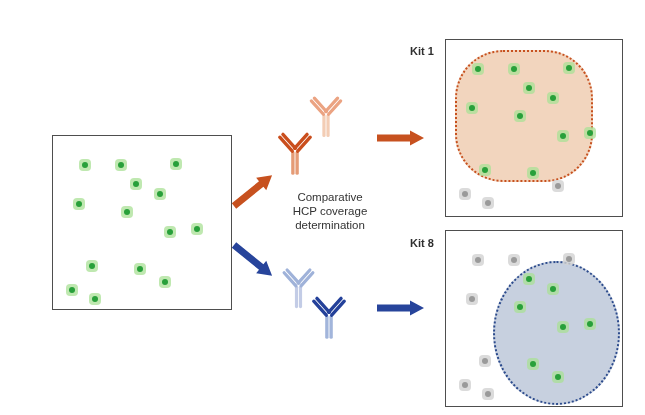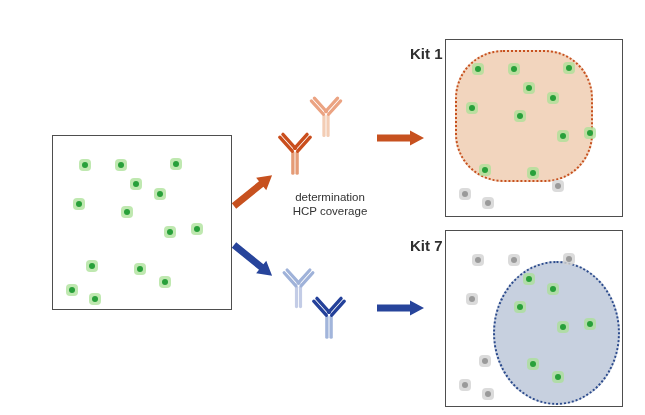--- a/index.html
+++ b/index.html
@@ -1,21 +1,21 @@
 <!DOCTYPE html>
 <html><head>
 <meta charset="utf-8">
 <style>
   html,body{margin:0;padding:0;background:#fff;}
   .canvas{
     position:relative;width:645px;height:415px;background:#ffffff;
     font-family:"Liberation Sans",sans-serif;color:#3a3a3a;overflow:hidden;
   }
   .label{position:absolute;font-size:11.5px;line-height:1.18;color:#333;}
-  .kit-label{font-weight:bold;font-size:15px;color:#2f2f2f;}
+  .kit-label{font-weight:bold;font-size:11px;color:#2f2f2f;}
   .sample-box{position:absolute;background:#fff;border:1.2px solid #4e4e4e;box-sizing:border-box;}
   .center-text{position:absolute;left:278px;top:190px;width:104px;text-align:center;
     font-size:11.5px;line-height:1.22;color:#333;}
   .center-text span{display:block;}
   
   .region{position:absolute;box-sizing:border-box;}
   .region-kit1{left:9px;top:10px;width:138px;height:132px;border-radius:48px;
     background:#f2d5be;border:2.6px dotted #c7511f;}
   .region-kit2{left:47px;top:30px;width:127px;height:144px;border-radius:50%;
     background:#c7d0df;border:2.6px dotted #2b4a8c;}
@@ -92,22 +92,23 @@
     </svg>
 
   <svg class="abs" style="left:275px;top:264px;--arm:#9fb2d9;--stem:#c3cce6;" width="47" height="50">
       <use href="#antibody"></use>
     </svg>
   <svg class="abs" style="left:304px;top:292px;--arm:#24419a;--stem:#a2b5db;" width="50" height="53">
       <use href="#antibody"></use>
     </svg>
 
   <div class="center-text">
+    <span>Comparative</span>
+    <span>HCP coverage</span>
     <span>determination</span>
-    <span>HCP coverage</span>
   </div>
 
   <svg class="abs" style="left:377px;top:128px;" width="48" height="20">
     <polygon fill="#c7511f" points="0,6.5 33,6.5 33,2.5 47,10 33,17.5 33,13.5 0,13.5"></polygon>
   </svg>
   <svg class="abs" style="left:377px;top:298px;" width="48" height="20">
     <polygon fill="#27449b" points="0,6.5 33,6.5 33,2.5 47,10 33,17.5 33,13.5 0,13.5"></polygon>
   </svg>
 
   <div class="label kit-label" style="left:410px;top:45px;">Kit 1</div>
@@ -122,21 +123,21 @@
       <div class="dot covered" style="left: 68px; top: 70px;"></div>
       <div class="dot covered" style="left: 111px; top: 90px;"></div>
       <div class="dot covered" style="left: 138px; top: 87px;"></div>
       <div class="dot covered" style="left: 33px; top: 124px;"></div>
       <div class="dot covered" style="left: 81px; top: 127px;"></div>
       <div class="dot uncovered" style="left: 106px; top: 140px;"></div>
       <div class="dot uncovered" style="left: 13px; top: 148px;"></div>
       <div class="dot uncovered" style="left: 36px; top: 157px;"></div>
     </div>
 
-  <div class="label kit-label" style="left:410px;top:237px;">Kit 7</div>
+  <div class="label kit-label" style="left:410px;top:237px;">Kit 8</div>
   <div class="sample-box" style="left:445px;top:230px;width:178px;height:177px;">
     <div class="region region-kit2"></div>
   <div class="dot uncovered" style="left: 26px; top: 23px;"></div>
       <div class="dot uncovered" style="left: 62px; top: 23px;"></div>
       <div class="dot uncovered" style="left: 117px; top: 22px;"></div>
       <div class="dot covered" style="left: 77px; top: 42px;"></div>
       <div class="dot covered" style="left: 101px; top: 52px;"></div>
       <div class="dot uncovered" style="left: 20px; top: 62px;"></div>
       <div class="dot covered" style="left: 68px; top: 70px;"></div>
       <div class="dot covered" style="left: 111px; top: 90px;"></div>

